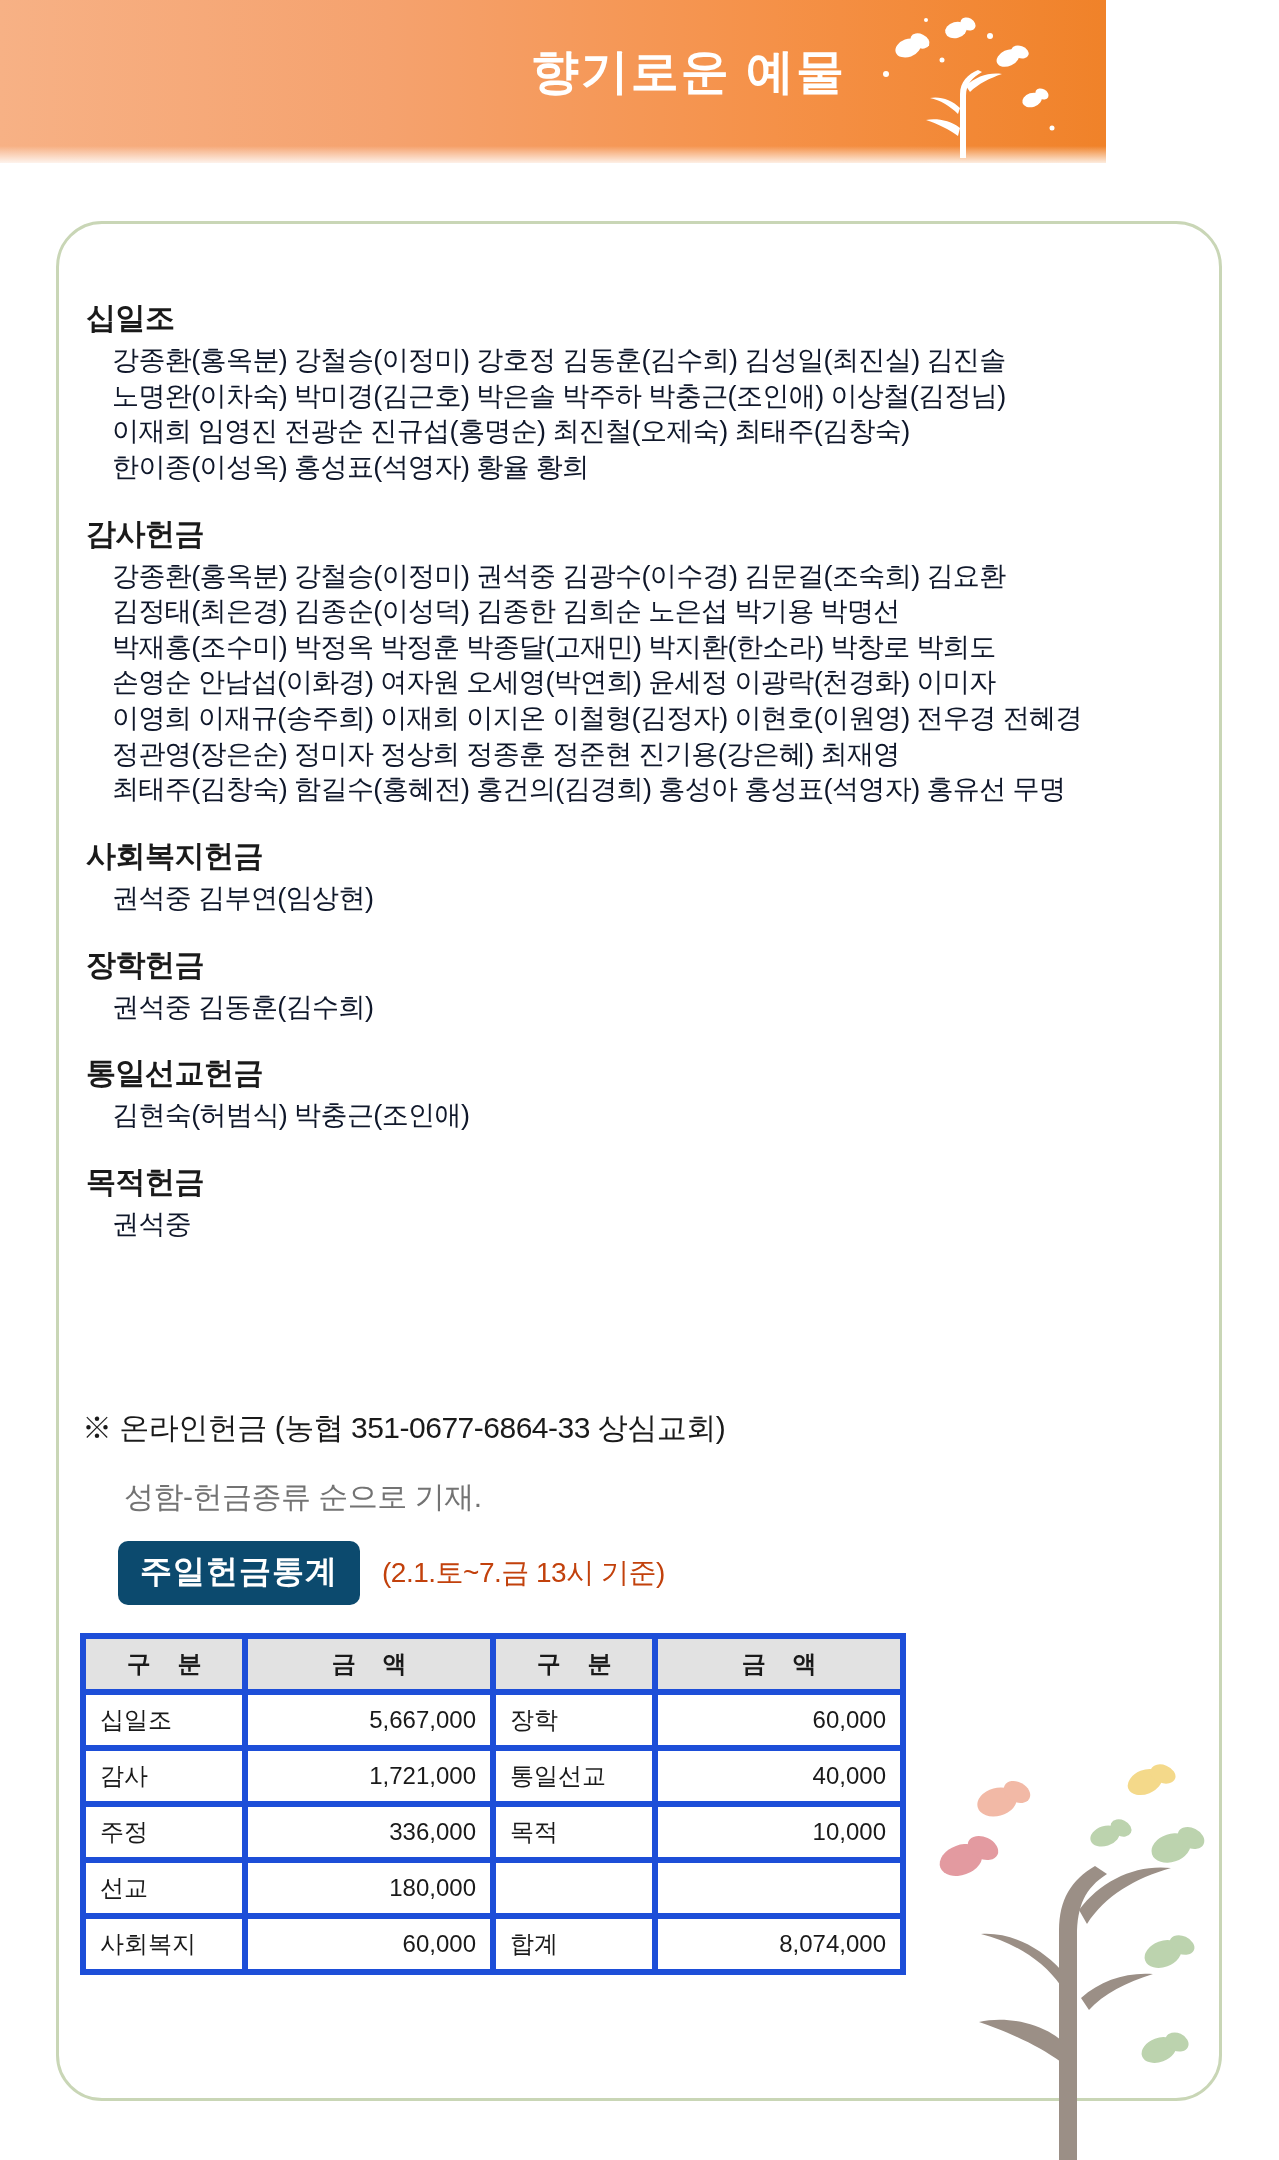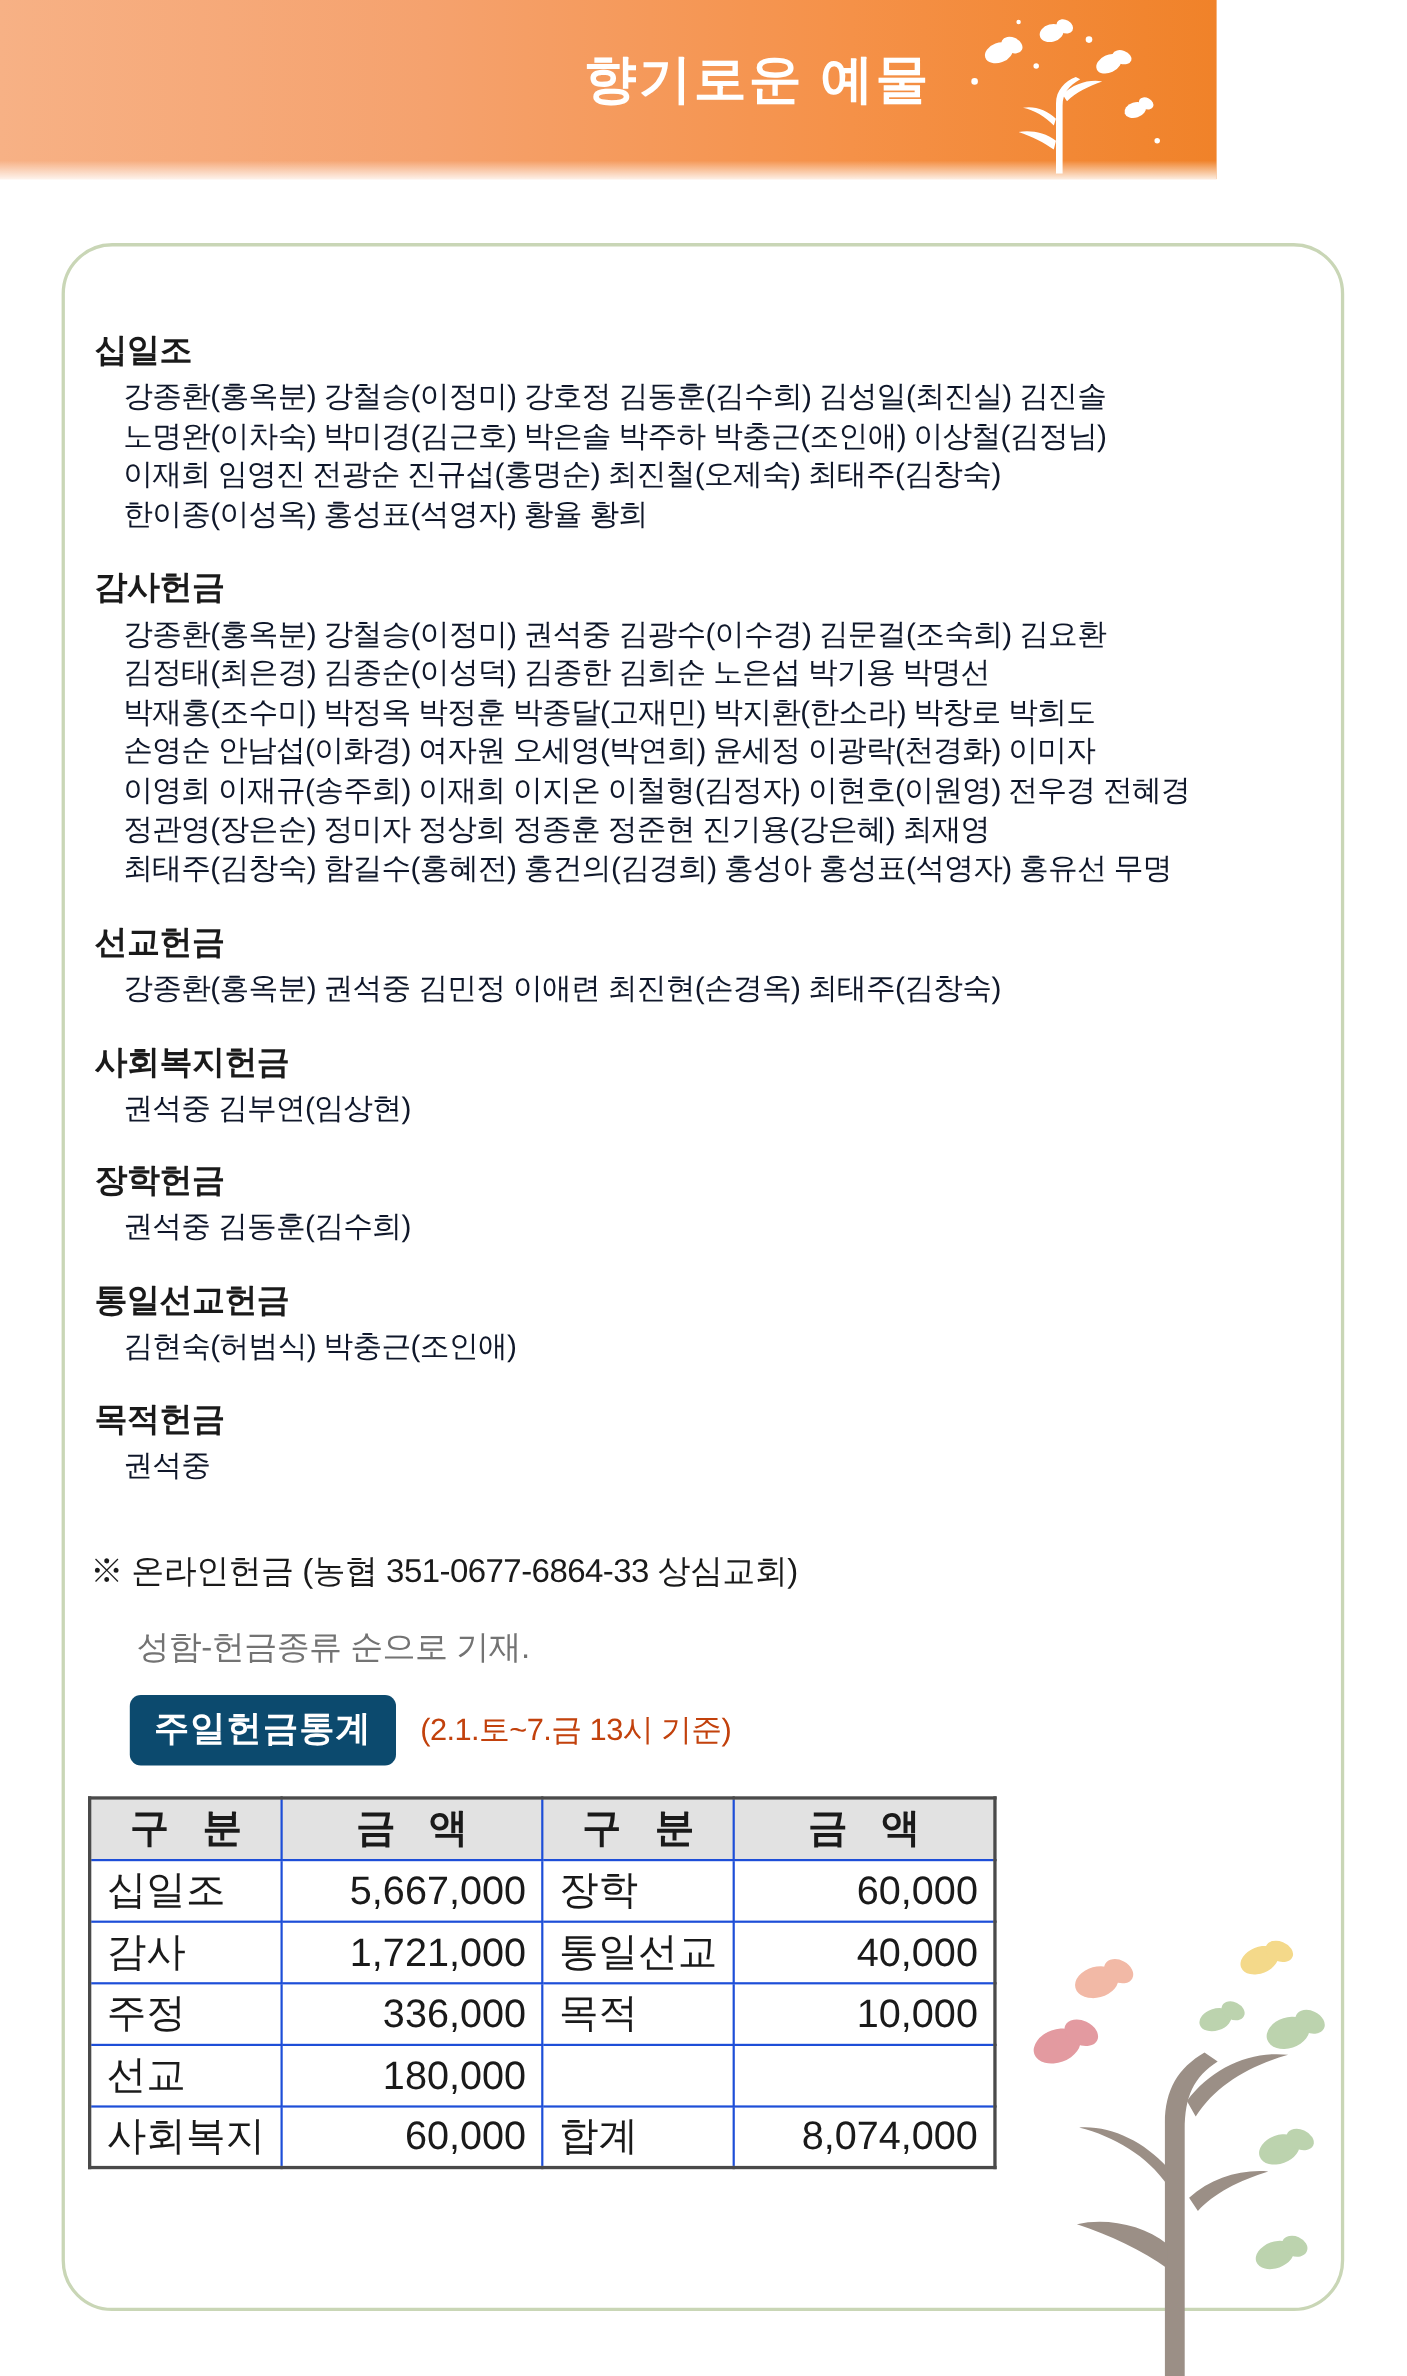--- a/index.html
+++ b/index.html
@@ -149,23 +149,23 @@
     width: 826px;
   }
   table.offering {
     border-collapse: collapse;
     width: 826px;
     border: 3px solid #4a4a4a;
     background: #ffffff;
   }
   table.offering th,
   table.offering td {
-    border: 2px solid #1d4ed8;
+    border: 6px solid #1d4ed8;
     height: 56px;
-    font-size: 36px;
+    font-size: 24px;
     color: #1a1a1a;
     padding: 0 14px;
     box-sizing: border-box;
   }
   table.offering th {
     background: #e2e2e2;
     font-weight: bold;
     text-align: center;
     letter-spacing: 10px;
     text-indent: 10px;
@@ -242,24 +242,20 @@
       <div class="sec-title">감사헌금</div>
       <div class="sec-names">강종환(홍옥분)  강철승(이정미)  권석중  김광수(이수경)  김문걸(조숙희)  김요환
 김정태(최은경)  김종순(이성덕)  김종한  김희순  노은섭  박기용  박명선
 박재홍(조수미)  박정옥  박정훈  박종달(고재민)  박지환(한소라)  박창로  박희도
 손영순  안남섭(이화경)  여자원  오세영(박연희)  윤세정  이광락(천경화)  이미자
 이영희  이재규(송주희)  이재희  이지온  이철형(김정자)  이현호(이원영)  전우경  전혜경
 정관영(장은순)  정미자  정상희  정종훈  정준현  진기용(강은혜)  최재영
 최태주(김창숙)  함길수(홍혜전)  홍건의(김경희)  홍성아  홍성표(석영자)  홍유선  무명</div>
     </div>
 
-    <div class="sec">
-      <div class="sec-title">선교헌금</div>
-      <div class="sec-names">강종환(홍옥분)  권석중  김민정  이애련  최진현(손경옥)  최태주(김창숙)</div>
-    </div>
 
     <div class="sec">
       <div class="sec-title">사회복지헌금</div>
       <div class="sec-names">권석중  김부연(임상현)</div>
     </div>
 
     <div class="sec">
       <div class="sec-title">장학헌금</div>
       <div class="sec-names">권석중  김동훈(김수희)</div>
     </div>

